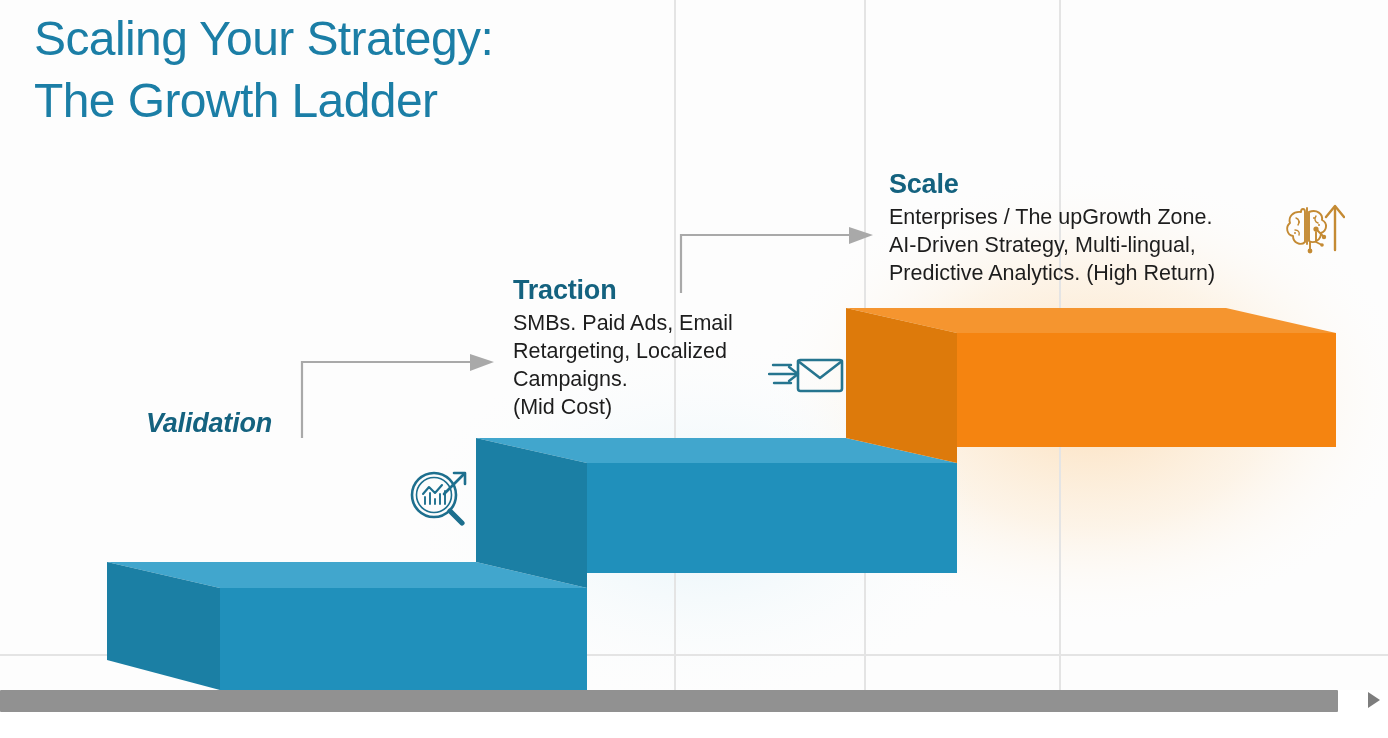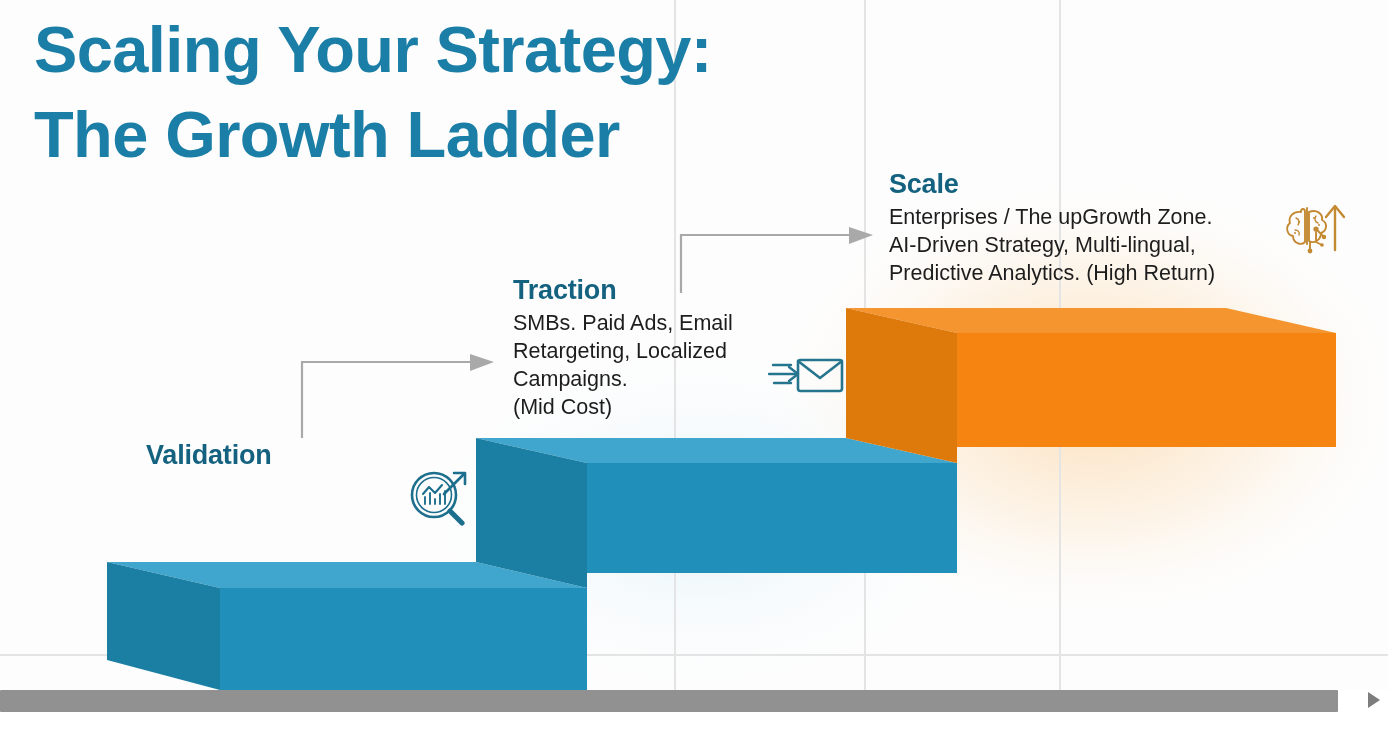--- a/index.html
+++ b/index.html
@@ -36,22 +36,22 @@
     width: 1388px;
     height: 690px;
   }
 
   
   #title {
     position: absolute;
     left: 34px;
     top: 8px;
     width: 820px;
-    font-size: 65px;
-    font-weight: bold;
+    font-size: 48px;
+    font-weight: normal;
     line-height: 1.30;
     letter-spacing: -0.6px;
     color: #1b7ea6;
     white-space: pre-line;
   }
 
   
   .block { position: absolute; }
 
   .block-head {
@@ -63,21 +63,21 @@
     margin-bottom: 3px;
   }
 
   .block-body {
     font-size: 21.5px;
     color: #1d1d1d;
     line-height: 1.30;
     white-space: pre-line;
   }
 
-  #block-validation { left: 146px; top: 440px; width: 300px; }
+  #block-validation { left: 146px; top: 408px; width: 300px; font-style: italic; }
   #block-traction   { left: 513px; top: 275px; width: 300px; }
   #block-scale      { left: 889px; top: 169px; width: 420px; }
 
   
   .icon-abs { position: absolute; }
   #icon-magnifier { left: 404px; top: 466px; }
   #icon-envelope  { left: 768px; top: 348px; }
   #icon-brain     { left: 1283px; top: 196px; }
 
   

